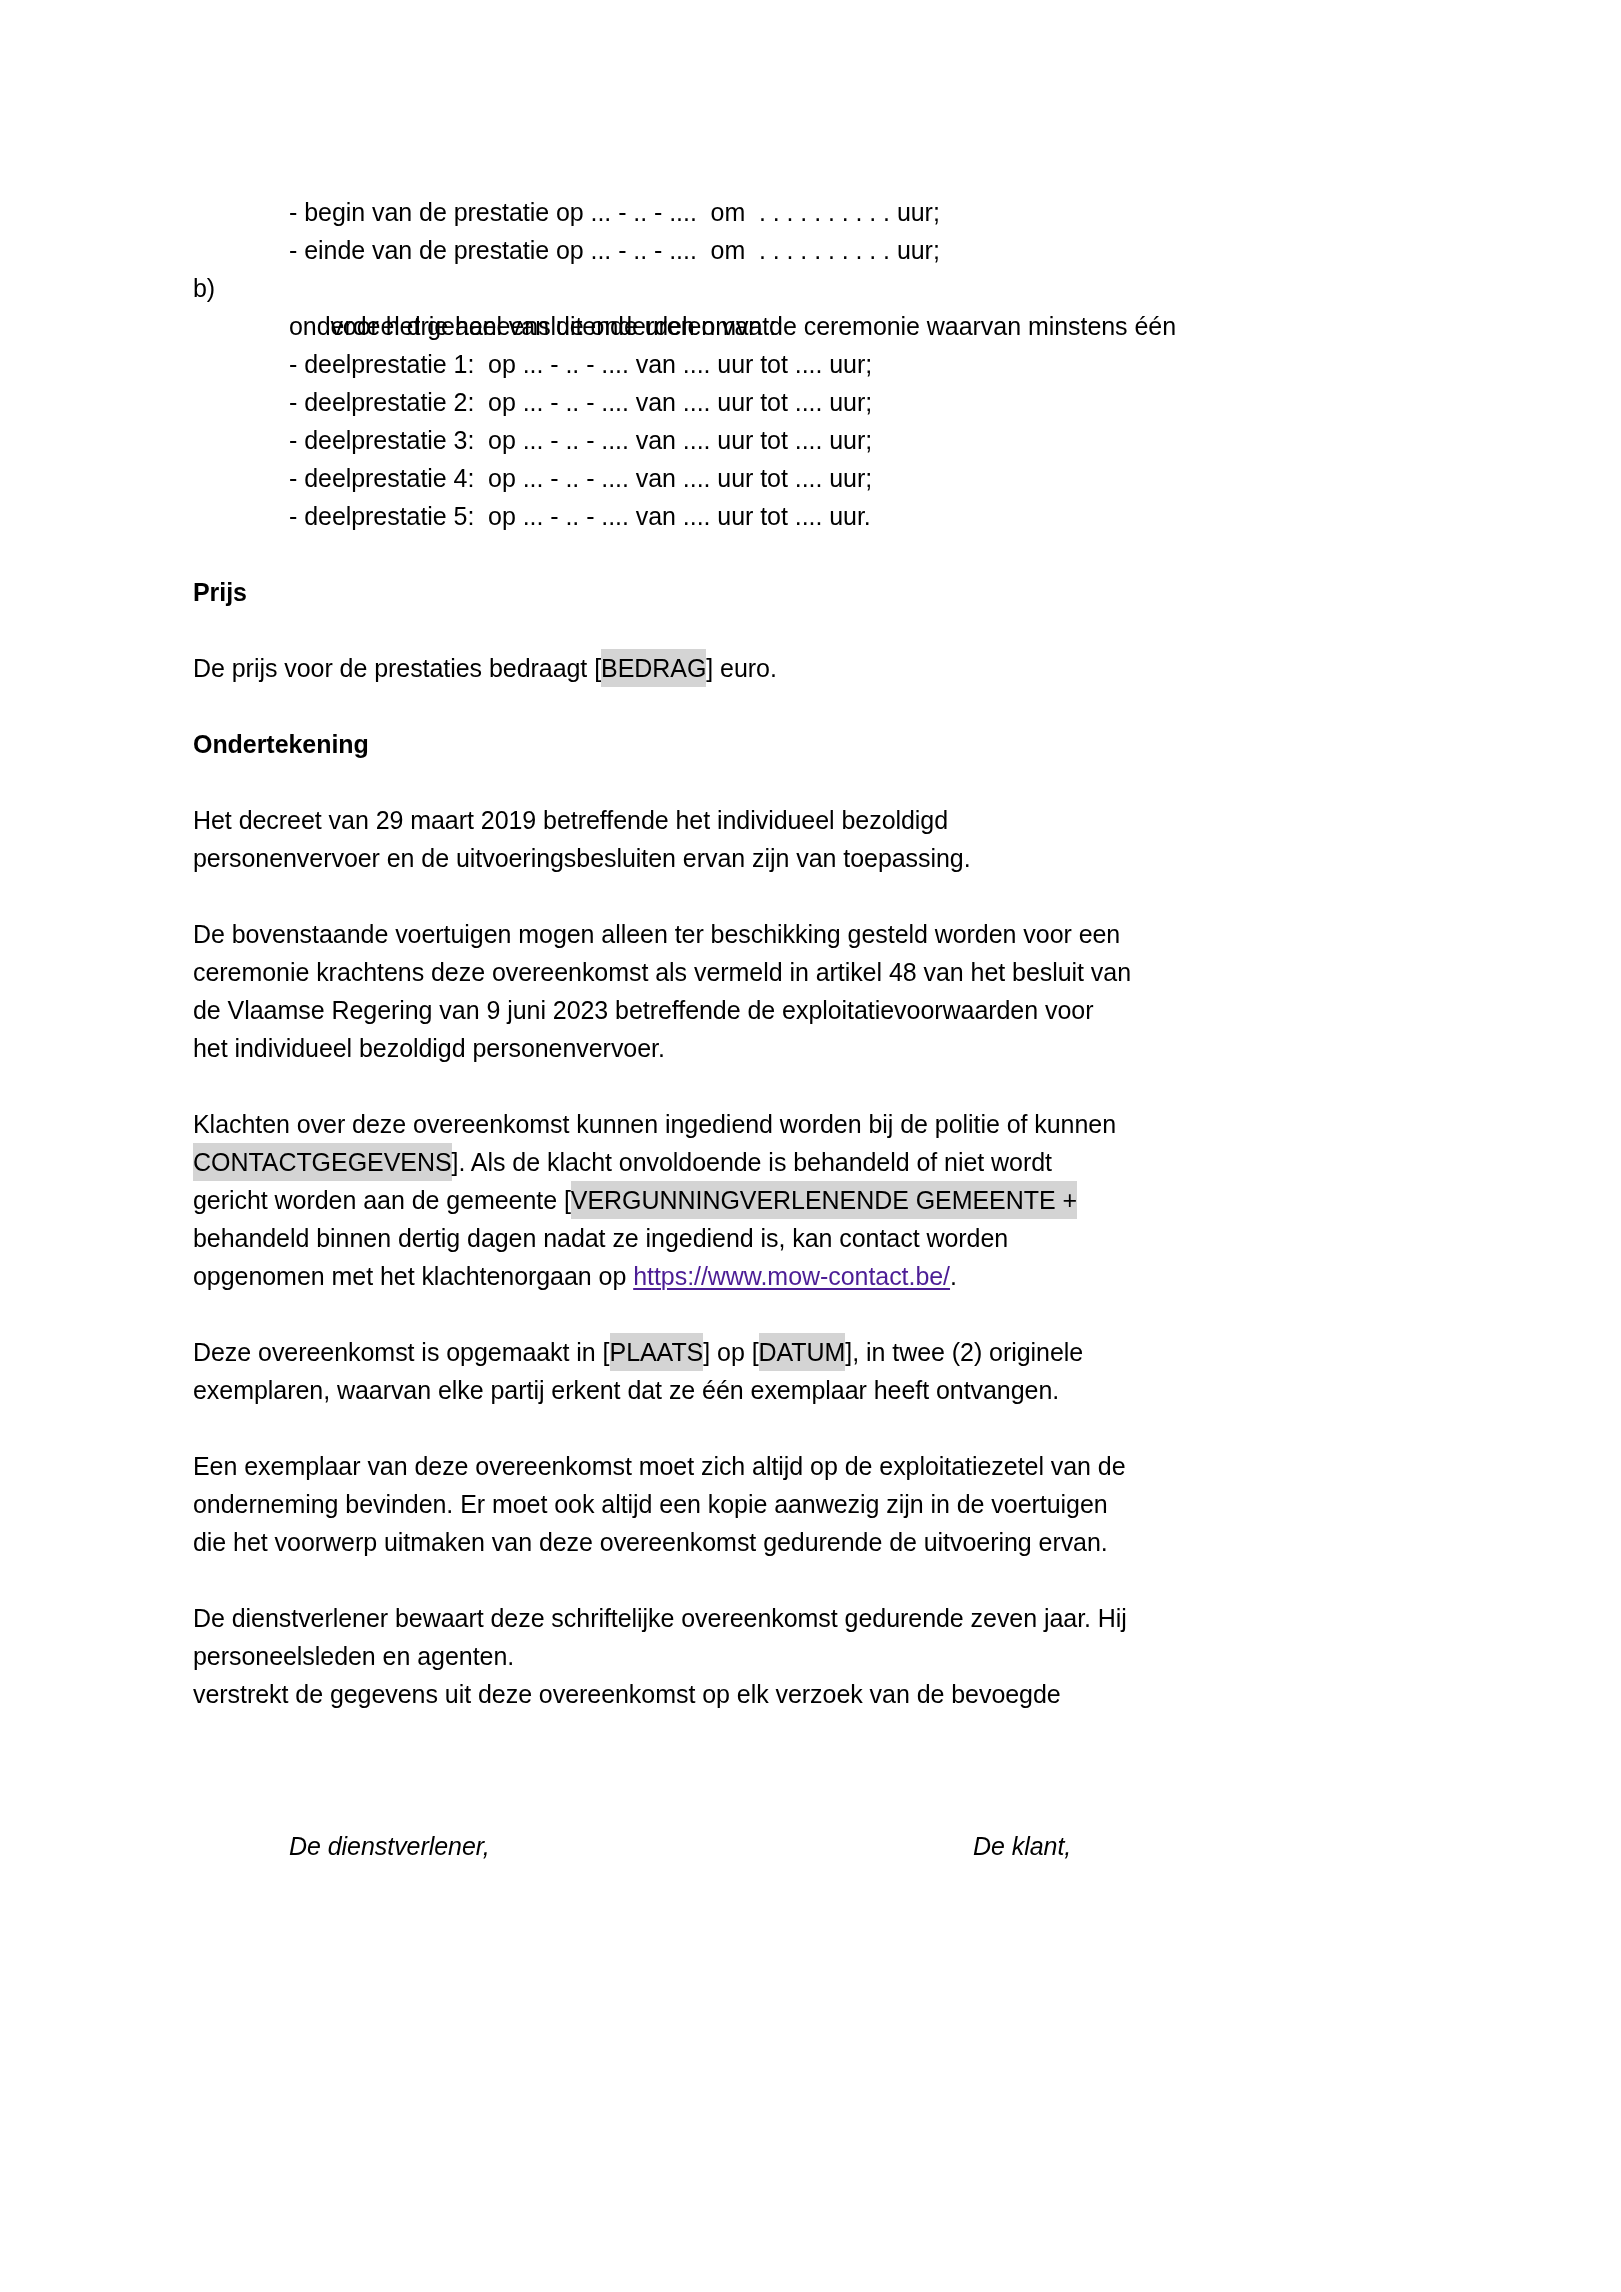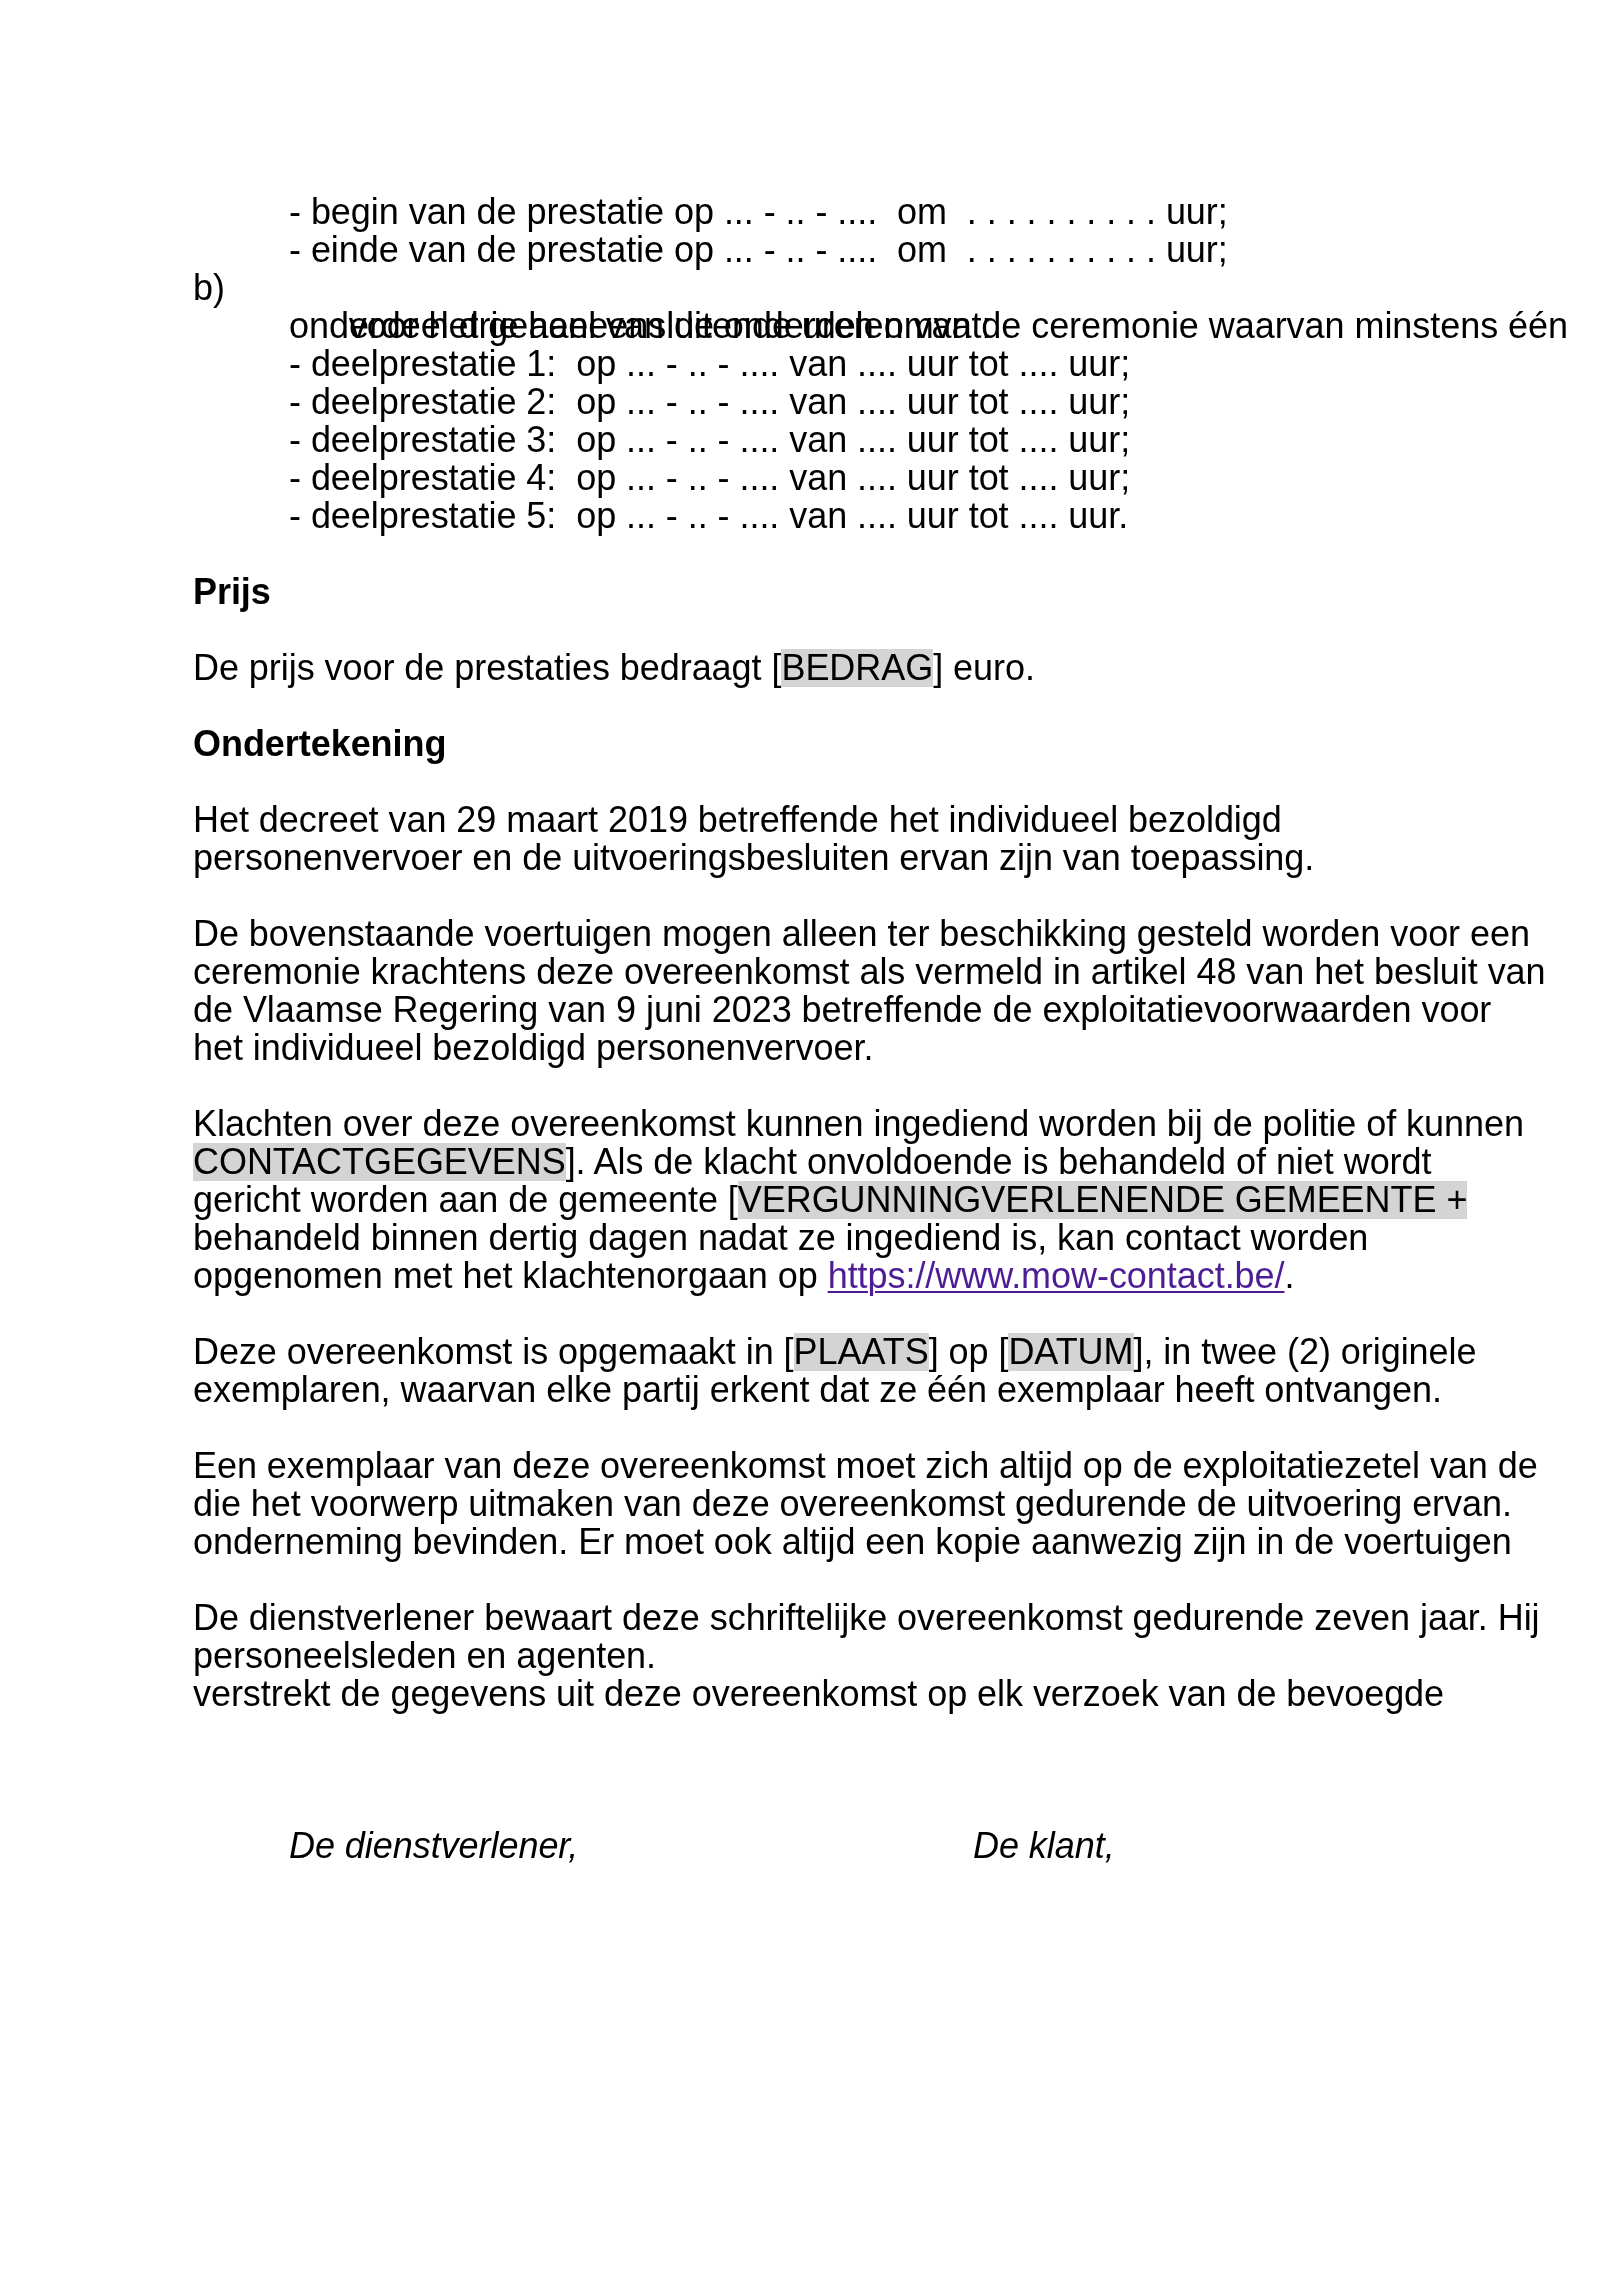--- a/index.html
+++ b/index.html
@@ -4,21 +4,21 @@
 <style>
   html, body { margin: 0; padding: 0; background: #ffffff; }
   body { width: 1621px; height: 2293px; position: relative; overflow: hidden; }
   .page {
     position: absolute; left: 0; top: 0; width: 1621px; height: 2293px;
     background: #ffffff;
   }
   .content {
     position: absolute; left: 193px; top: 193px; width: 1274px;
     font-family: "Liberation Sans", sans-serif;
-    font-size: 36px; line-height: 38px; color: #000000;
+    font-size: 25px; line-height: 38px; color: #000000;
     letter-spacing: -0.05px;
   }
   .line { height: 38px; white-space: pre; position: relative; }
   .blank { height: 38px; }
   .indent { padding-left: 96px; }
   .label-b { position: absolute; left: 0; top: 0; }
   .heading { font-weight: bold; }
   .hl { background: #d4d4d4; display: inline-block; line-height: 38px; }
   .link { color: #4c1d95; text-decoration: underline; text-decoration-thickness: 2px; text-underline-offset: 2.9px; }
   .sig-row { position: relative; height: 38px; font-style: italic; }
@@ -70,22 +70,22 @@
     <div class="line"><span>gericht worden aan de gemeente [</span><span class="hl">VERGUNNINGVERLENENDE GEMEENTE +</span></div>
     <div class="line">behandeld binnen dertig dagen nadat ze ingediend is, kan contact worden</div>
     <div class="line"><span>opgenomen met het klachtenorgaan op </span><span class="link">https://www.mow-contact.be/</span><span>.</span></div>
     <div class="blank"></div>
 
     <div class="line"><span>Deze overeenkomst is opgemaakt in [</span><span class="hl">PLAATS</span><span>] op [</span><span class="hl">DATUM</span><span>], in twee (2) originele</span></div>
     <div class="line">exemplaren, waarvan elke partij erkent dat ze één exemplaar heeft ontvangen.</div>
     <div class="blank"></div>
 
     <div class="line">Een exemplaar van deze overeenkomst moet zich altijd op de exploitatiezetel van de</div>
+    <div class="line">onderneming bevinden. Er moet ook altijd een kopie aanwezig zijn in de voertuigen</div>
     <div class="line">die het voorwerp uitmaken van deze overeenkomst gedurende de uitvoering ervan.</div>
-    <div class="line">onderneming bevinden. Er moet ook altijd een kopie aanwezig zijn in de voertuigen</div>
     <div class="blank"></div>
 
     <div class="line">De dienstverlener bewaart deze schriftelijke overeenkomst gedurende zeven jaar. Hij</div>
     <div class="line">personeelsleden en agenten.</div>
     <div class="line">verstrekt de gegevens uit deze overeenkomst op elk verzoek van de bevoegde</div>
 
     <div class="blank"></div>
     <div class="blank"></div>
     <div class="blank"></div>
 

